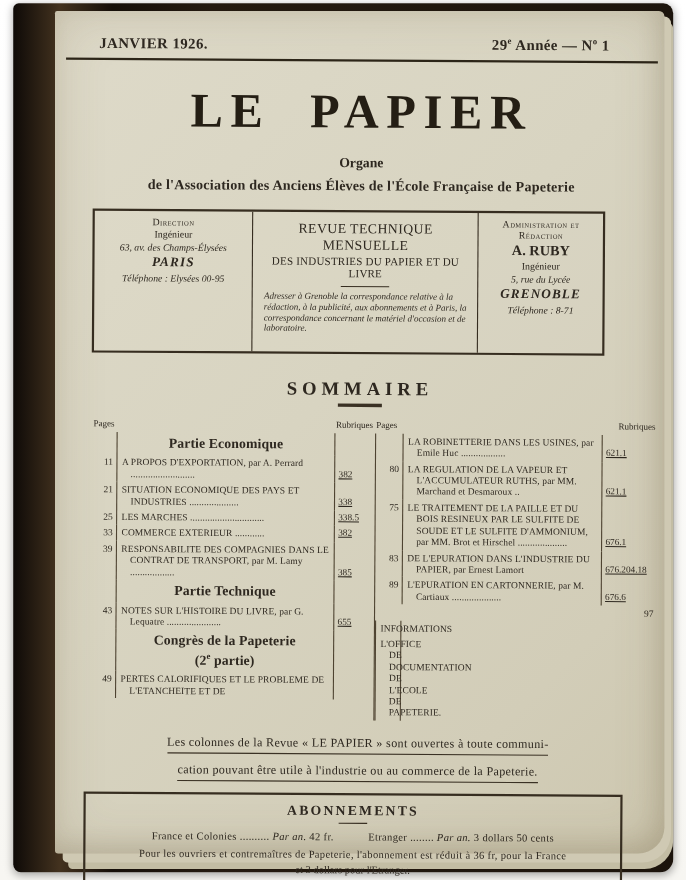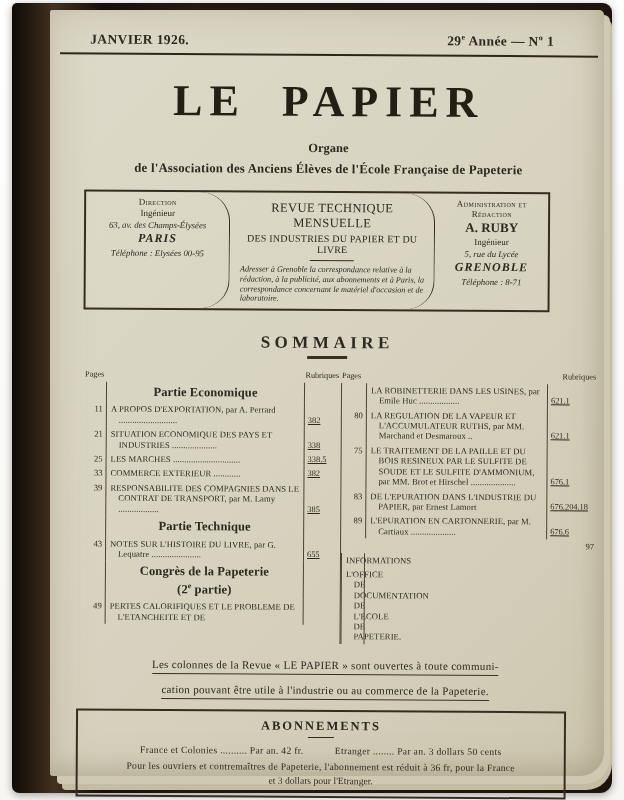--- a/index.html
+++ b/index.html
@@ -34,21 +34,21 @@
   
   .journal-title{margin-top:20px;text-align:center;font-size:44px;font-weight:bold;letter-spacing:7px;word-spacing:18px;color:#241e14;}
   .organe{margin-top:14px;text-align:center;font-size:12.5px;font-weight:bold;}
   .association{margin-top:6px;text-align:center;font-size:12.8px;font-weight:bold;letter-spacing:.2px;}
 
   
   .infobox{
     margin:14px 0 0 33px;width:462px;border:2px solid #362d20;display:flex;
     background:rgba(255,255,255,.03);
   }
-  .ib-cell{padding:5px 4px 5px;text-align:center;border-radius:29px;}
+  .ib-cell{padding:5px 4px 16px;text-align:center;}
   .ib-left{width:31%;border-right:1.6px solid #362d20;}
   .ib-center{width:45%;border-right:1.6px solid #362d20;}
   .ib-right{width:24%;}
   .ib-heading{font-variant:small-caps;font-size:9px;letter-spacing:.4px;}
   .ib-name{font-size:13px;font-weight:bold;font-variant:small-caps;margin-top:1px;}
   .ib-role{font-size:9px;margin-top:1px;}
   .ib-addr{font-size:8.8px;font-style:italic;margin-top:2px;}
   .ib-city{font-size:12px;font-style:italic;font-weight:bold;letter-spacing:1px;margin-top:1px;}
   .ib-phone{font-size:8.8px;font-style:italic;margin-top:2px;}
   .ib-rev1{font-size:12.5px;letter-spacing:.4px;margin-top:3px;}
@@ -74,21 +74,21 @@
 
   
   .notice{margin-top:15px;text-align:center;font-size:11px;letter-spacing:.3px;}
   .notice-line{display:block;width:fit-content;margin:0 auto 9px;border-bottom:1px solid #3a3124;padding-bottom:3px;}
 
   
   .abobox{margin:10px 0 0 28px;width:470px;border:2px solid #362d20;padding:7px 8px 10px;}
   .abo-title{text-align:center;font-weight:bold;font-size:12.5px;letter-spacing:2px;}
   .abo-underline{width:26px;height:1.4px;background:#362d20;margin:3px auto 7px;}
   .abo-l1{text-align:center;font-size:9.6px;letter-spacing:.3px;}
-  .abo-l1 .it{margin-top:47px;}
+  .abo-l1 .it{font-style:italic;margin-top:47px;}
   .abo-l1 .gap{display:inline-block;width:26px;}
   .abo-l2{text-align:center;font-size:9.6px;margin-top:5px;letter-spacing:.3px;}
   .abo-l3{text-align:center;font-size:9.6px;margin-top:3px;}
 
   
   .footer{margin-top:13px;text-align:center;font-size:9.8px;letter-spacing:.2px;}
 </style>
 </head>
 <body>
 

